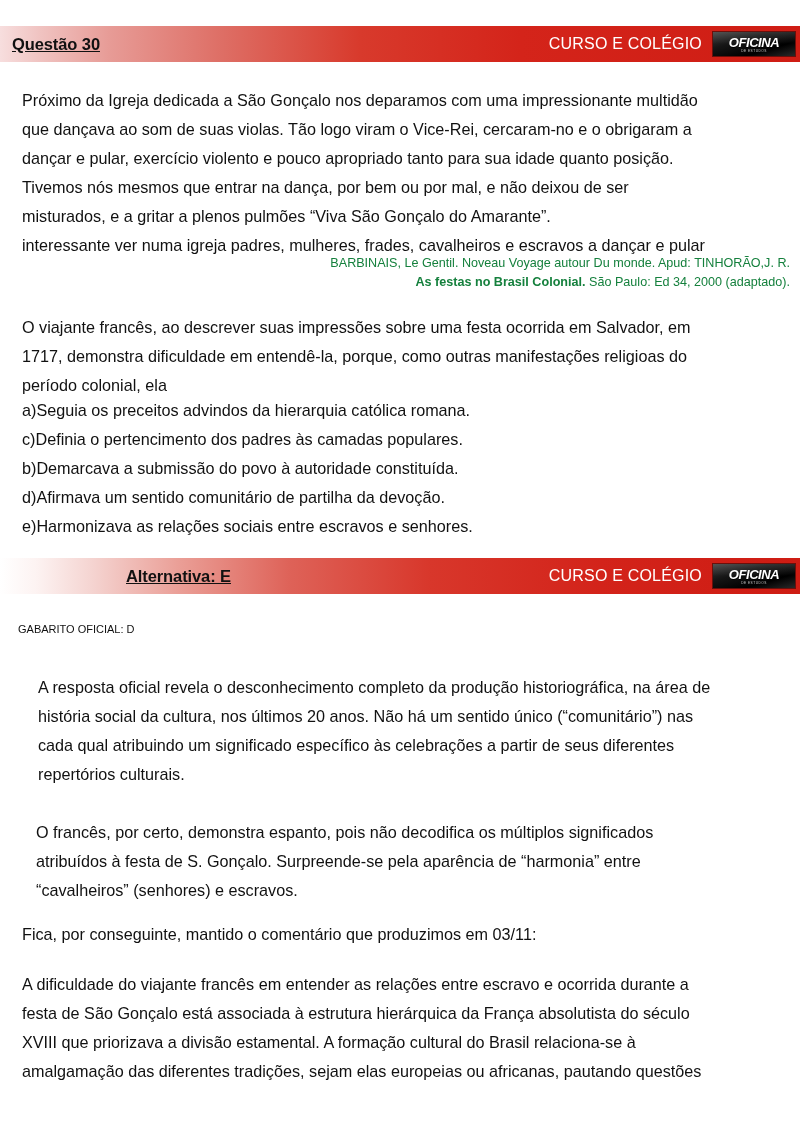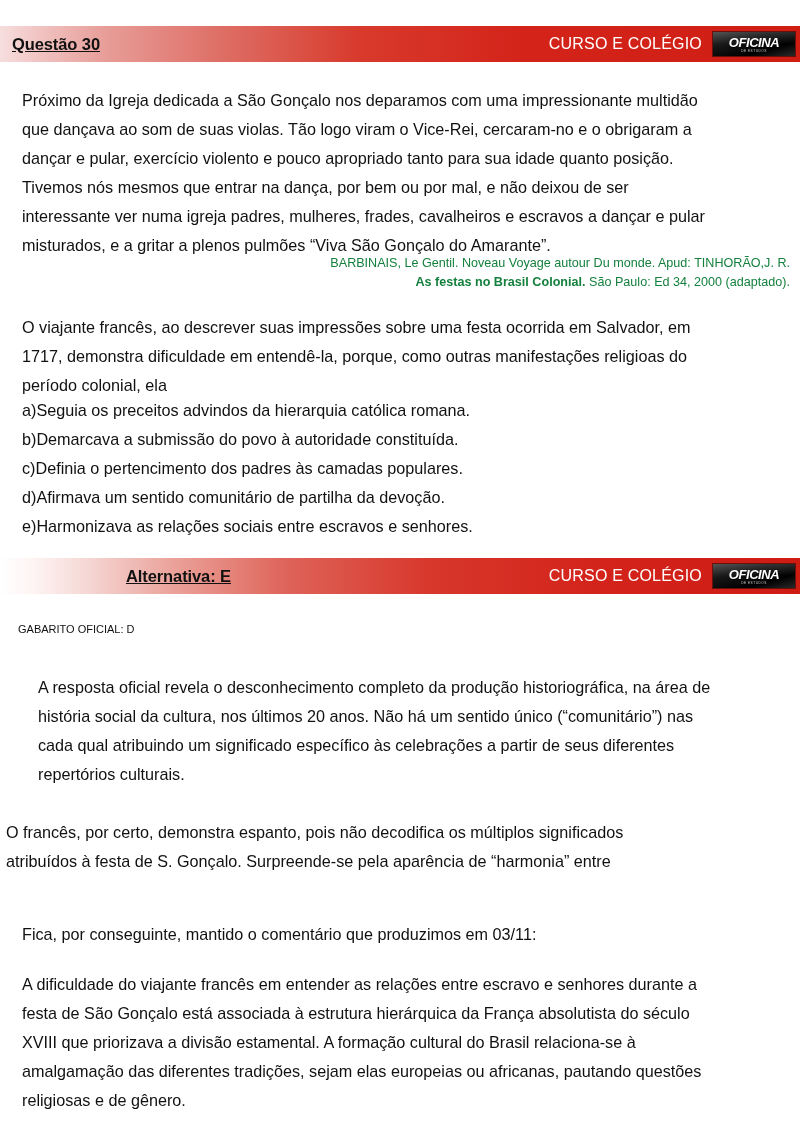--- a/index.html
+++ b/index.html
@@ -174,21 +174,21 @@
     top: 673px;
     left: 38px;
     width: 756px;
   }
   .expl1 p.txt { text-align: justify; }
   .expl1 p.last { text-align: left; }
 
   .expl2 {
     position: absolute;
     top: 818px;
-    left: 6px;
+    left: 36px;
     width: 756px;
   }
   .expl2 p.txt { text-align: justify; }
   .expl2 p.last { text-align: left; }
 
   .fica {
     position: absolute;
     top: 920px;
     left: 22px;
     width: 756px;
@@ -218,39 +218,39 @@
         <span class="logo-sub">DE ESTUDOS</span>
       </span>
     </span>
   </div>
 
   <div class="quote-block">
     <p class="txt">Próximo da Igreja dedicada a São Gonçalo nos deparamos com uma impressionante multidão</p>
     <p class="txt">que dançava ao som de suas violas. Tão logo viram o Vice-Rei, cercaram-no e o obrigaram a</p>
     <p class="txt">dançar e pular, exercício violento e pouco apropriado tanto para sua idade quanto posição.</p>
     <p class="txt">Tivemos nós mesmos que entrar na dança, por bem ou por mal, e não deixou de ser</p>
+    <p class="txt">misturados, e a gritar a plenos pulmões “Viva São Gonçalo do Amarante”.</p>
     <p class="txt">interessante ver numa igreja padres, mulheres, frades, cavalheiros e escravos a dançar e pular</p>
-    <p class="txt">misturados, e a gritar a plenos pulmões “Viva São Gonçalo do Amarante”.</p>
   </div>
 
   <div class="source">
     <div>BARBINAIS, Le Gentil. Noveau Voyage autour Du monde. Apud: TINHORÃO,J. R.</div>
     <div><b>As festas no Brasil Colonial.</b><span> São Paulo: Ed 34, 2000 (adaptado).</span></div>
   </div>
 
   <div class="question">
     <p class="txt">O viajante francês, ao descrever suas impressões sobre uma festa ocorrida em Salvador, em</p>
     <p class="txt">1717, demonstra dificuldade em entendê-la, porque, como outras manifestações religioas do</p>
     <p class="txt">período colonial, ela</p>
   </div>
 
   <div class="options">
     <p class="txt">a)Seguia os preceitos advindos da hierarquia católica romana.</p>
+    <p class="txt">c)Definia o pertencimento dos padres às camadas populares.</p>
     <p class="txt">b)Demarcava a submissão do povo à autoridade constituída.</p>
-    <p class="txt">c)Definia o pertencimento dos padres às camadas populares.</p>
     <p class="txt">d)Afirmava um sentido comunitário de partilha da devoção.</p>
     <p class="txt">e)Harmonizava as relações sociais entre escravos e senhores.</p>
   </div>
 
   <div class="bar bar-a">
     <span class="bar-label">Alternativa: E</span>
     <span class="bar-right">
       <span class="curso-text">CURSO E COLÉGIO</span>
       <span class="logo">
         <span class="logo-shine"></span>
@@ -265,27 +265,27 @@
   <div class="expl1">
     <p class="txt">A resposta oficial revela o desconhecimento completo da produção historiográfica, na área de</p>
     <p class="txt">história social da cultura, nos últimos 20 anos. Não há um sentido único (“comunitário”) nas</p>
     <p class="txt">cada qual atribuindo um significado específico às celebrações a partir de seus diferentes</p>
     <p class="txt last">repertórios culturais.</p>
   </div>
 
   <div class="expl2">
     <p class="txt">O francês, por certo, demonstra espanto, pois não decodifica os múltiplos significados</p>
     <p class="txt">atribuídos à festa de S. Gonçalo. Surpreende-se pela aparência de “harmonia” entre</p>
+    <p class="txt last">“cavalheiros” (senhores) e escravos.</p>
   </div>
 
   <div class="fica">
     <p class="txt">Fica, por conseguinte, mantido o comentário que produzimos em 03/11:</p>
   </div>
 
   <div class="expl3">
-    <p class="txt">A dificuldade do viajante francês em entender as relações entre escravo e senhores durante a</p>
+    <p class="txt">A dificuldade do viajante francês em entender as relações entre escravo e ocorrida durante a</p>
     <p class="txt">festa de São Gonçalo está associada à estrutura hierárquica da França absolutista do século</p>
     <p class="txt">XVIII que priorizava a divisão estamental. A formação cultural do Brasil relaciona-se à</p>
     <p class="txt">amalgamação das diferentes tradições, sejam elas europeias ou africanas, pautando questões</p>
-    <p class="txt last">religiosas e de gênero.</p>
   </div>
 
 </div>
 
 </body></html>

